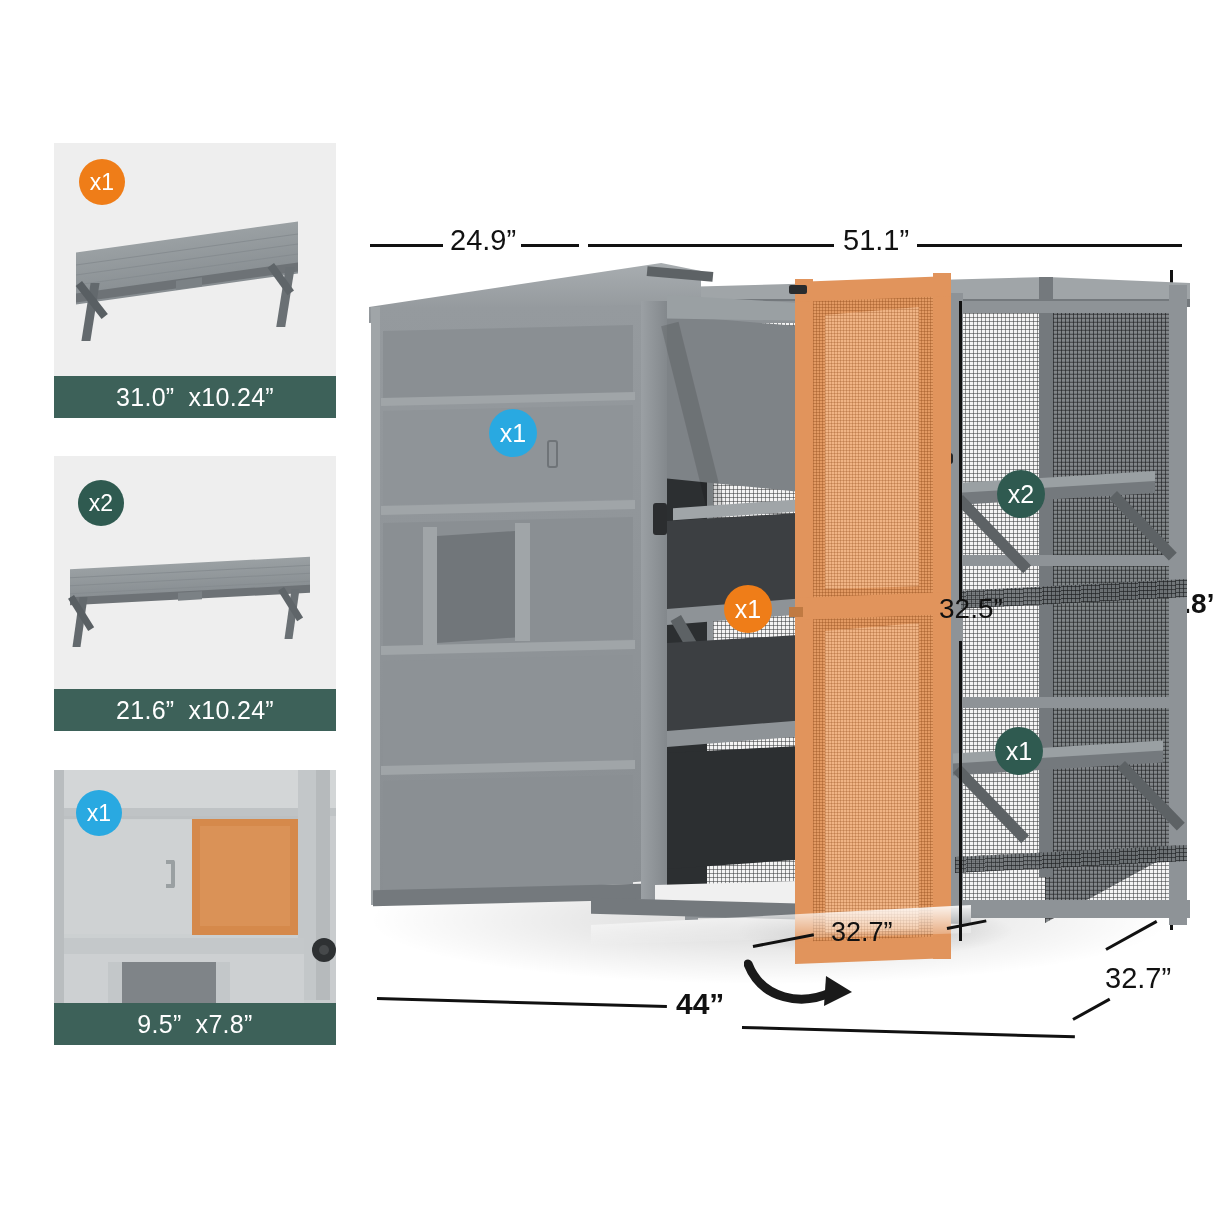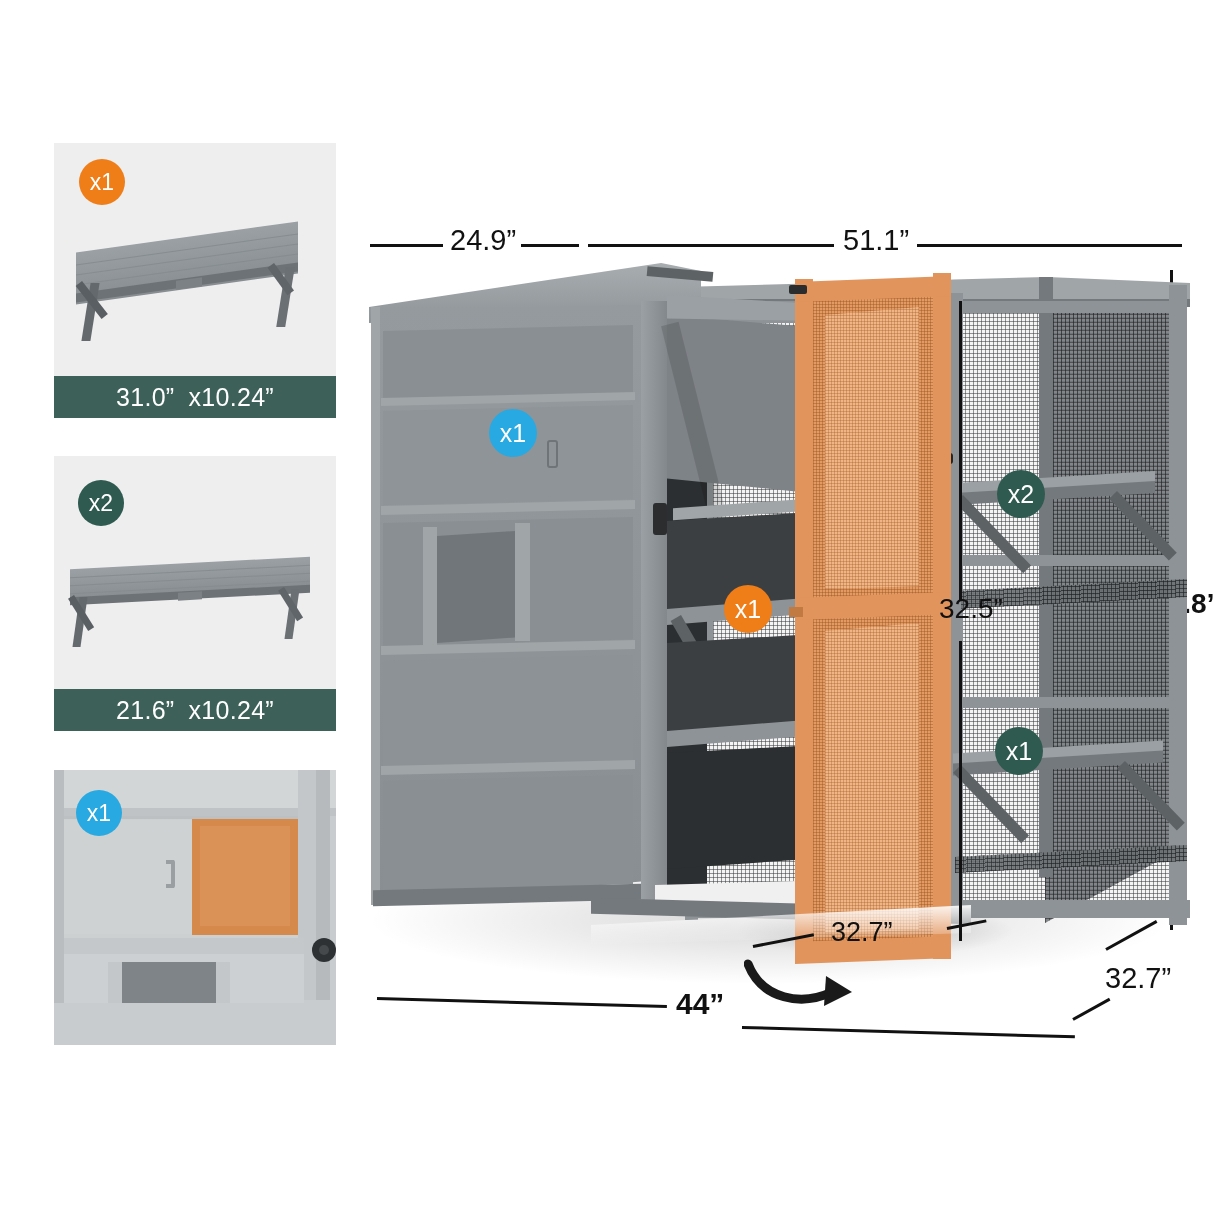--- a/index.html
+++ b/index.html
@@ -150,20 +150,24 @@
     <div class="px" style="left:258px;top:168px;width:24px;height:24px;background:#2e3133;border-radius:50%;"></div>
     <div class="px" style="left:265px;top:175px;width:10px;height:10px;background:#46494b;border-radius:50%;"></div>
 
     <div class="px" style="left:0;top:168px;width:250px;height:16px;background:#c4c8ca;"></div>
     <div class="px" style="left:0;top:184px;width:250px;height:49px;background:#cdd0d2;"></div>
     <div class="px" style="left:68px;top:192px;width:94px;height:41px;background:#7f8488;"></div>
     <div class="px" style="left:162px;top:192px;width:14px;height:41px;background:#c3c7c9;"></div>
     <div class="px" style="left:54px;top:192px;width:14px;height:41px;background:#c3c7c9;"></div>
     <div class="px" style="left:0;top:0;width:10px;height:233px;background:#b9bdbf;"></div>
   </div>
+  <div class="cap">
+    <span>9.5”</span>
+    <span>x7.8”</span>
+  </div>
   <div class="badge blue" style="left:22px;top:20px;width:46px;height:46px;">
     <span>x1</span>
   </div>
 </div>
 
 <div class="dimline" style="left:370px;top:244px;width:73px;"></div>
 <div class="dimtxt" style="left:450px;top:224px;">24.9”</div>
 <div class="dimline" style="left:521px;top:244px;width:58px;"></div>
 
 <div class="dimline" style="left:588px;top:244px;width:246px;"></div>

